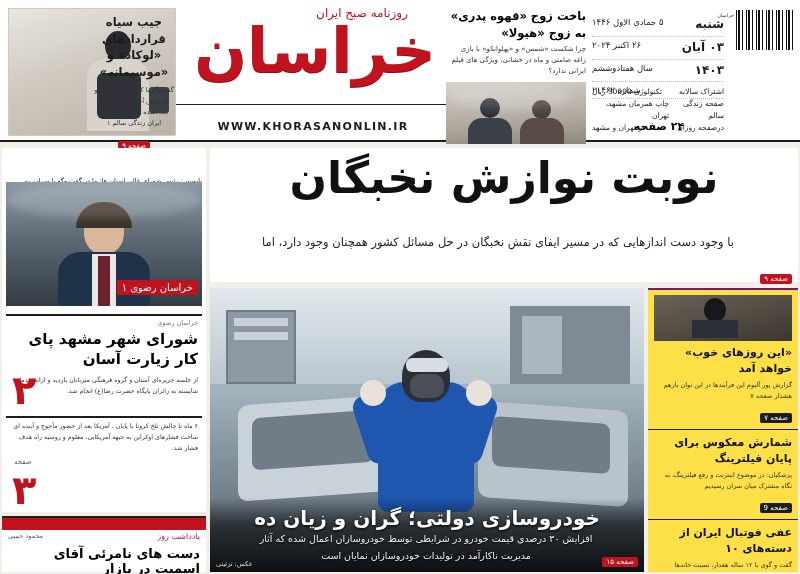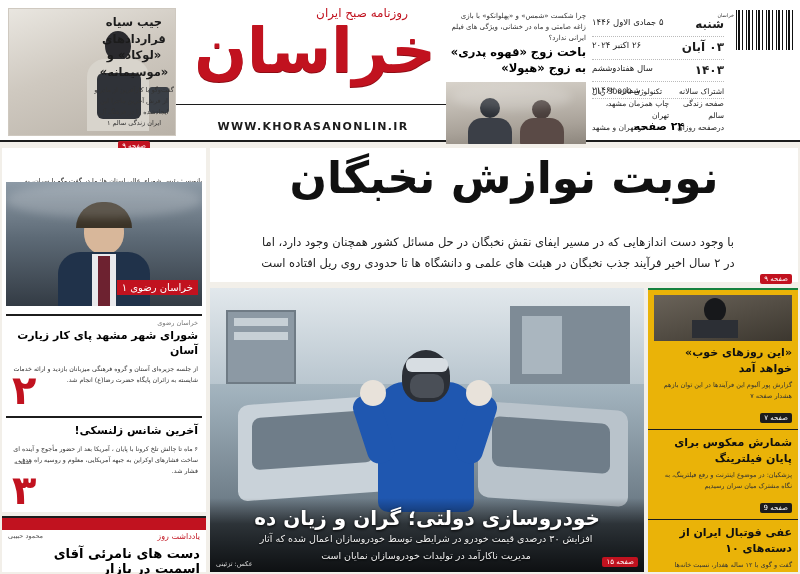--- a/index.html
+++ b/index.html
@@ -111,21 +111,21 @@
   #lead-deck {
     position: absolute; right: 40px; top: 84px; width: 520px;
     direction: rtl; text-align: center; font-size: 11.5px; color: #222;
     line-height: 1.85;
   }
   #lead-ref { position: absolute; right: 6px; top: 118px; }
 
   
   #strip {
     position: absolute; right: 2px; top: 288px; width: 150px; height: 284px;
-    background: #eab308; border-top: 2px solid #15803d;
+    background: #fde047; border-top: 2px solid #701a75;
   }
   .strip-item { border-bottom: 1px solid #1c1c1c; padding: 5px 6px; direction: rtl; text-align: right; }
   .strip-photo {
     width: 100%; height: 46px; margin-bottom: 4px;
     background: linear-gradient(165deg,#6a6359,#3c372f);
   }
   .strip-head { font-size: 11px; font-weight: bold; line-height: 1.45; color:#111; }
   .strip-body { font-size: 6.5px; color:#333; line-height: 1.7; margin-top: 3px; }
   .strip-ref { margin-top: 3px; }
 
@@ -194,21 +194,21 @@
   }
   #sec-item-1 {
     position: absolute; right: 4px; top: 166px; width: 196px; height: 98px;
     border-top: 2px solid #1c1c1c;
   }
   #sec-item-2 {
     position: absolute; right: 4px; top: 268px; width: 196px; height: 96px;
     border-top: 2px solid #1c1c1c;
   }
   .sec-kicker { font-size: 6.5px; color:#777; direction: rtl; text-align: right; padding: 3px 4px 0 4px;}
-  .sec-head { font-size: 11px; font-weight: bold; direction: rtl; text-align: right; line-height: 1.35; padding: 2px 4px;}
+  .sec-head { font-size: 15px; font-weight: bold; direction: rtl; text-align: right; line-height: 1.35; padding: 2px 4px;}
   .sec-body { font-size: 6.3px; color:#333; direction: rtl; text-align: right; line-height: 1.75; padding: 2px 4px; }
   .sec-num {
     position: absolute; left: 6px; bottom: 2px; font-size: 40px; font-weight: bold; color:#c1121f; line-height: 1;
   }
   .sec-page {
     position: absolute; left: 8px; bottom: 46px; font-size: 7px; color:#555; direction: rtl;
   }
 
   
   .ph-head { position:absolute; background:#2b2f36; border-radius:50%; }
@@ -262,22 +262,22 @@
     </div>
 
     <div id="pages-badge">۲۴ صفحه</div>
 
     <div class="mast-sub">روزنامه صبح ایران</div>
     <div class="mast-title">خراسان</div>
     <div class="mast-rule" style="right:352px; top:104px; width:278px;"></div>
     <div class="mast-url">WWW.KHORASANONLIN.IR</div>
 
     <div id="teaser-2">
+      <div id="teaser-2-head">باخت زوج «قهوه پدری» به زوج «هیولا»</div>
       <div id="teaser-2-sub">چرا شکست «شمس» و «پهلوانکو» با بازی زاغه صامتی و ماه در خشانی، ویژگی های فیلم ایرانی ندارد؟</div>
-      <div id="teaser-2-head">باخت زوج «قهوه پدری» به زوج «هیولا»</div>
       <div id="teaser-2-photo">
         <div class="ph-head" style="left:34px; top:16px; width:20px; height:20px;"></div>
         <div class="ph-body" style="left:22px; top:36px; width:44px; height:28px; background:#3b3f47;"></div>
         <div class="ph-head" style="left:86px; top:18px; width:19px; height:19px; background:#4a3f3c;"></div>
         <div class="ph-body" style="left:74px; top:36px; width:44px; height:28px; background:#5a4a46;"></div>
         <div class="ph-glow" style="left:6px; top:2px; width:120px; height:26px;"></div>
       </div>
       <div style="margin-top:3px;">
         <span class="page-ref page-ref-dark">صفحه ۶</span>
       </div>
@@ -293,21 +293,20 @@
       <div style="font-size:11.5px; font-weight:bold; line-height:1.45;">جیب سیاه قراردادهای «لوکاد» و «موسیمانه»</div>
       <div style="font-size:6.5px; color:#333; line-height:1.7; margin-top:4px;">گفت‌وگو با کارآفرین از مادر و از فرش آخرین ماجرا این ایجادشده را در فرهنگ آل ایران زندگی سالم ۱</div>
       <div style="margin-top:4px;"><span class="page-ref">صفحه ۹</span></div>
     </div>
   </div>
 
   <div id="lead">
     <div id="lead-title">نوبت نوازش نخبگان</div>
     <div id="lead-deck">
       <div>با وجود دست اندازهایی که در مسیر ایفای نقش نخبگان در حل مسائل کشور همچنان وجود دارد، اما</div>
-      <div>در ۲ سال اخیر فرآیند جذب نخبگان در هیئت های علمی و دانشگاه ها تا حدودی روی ریل افتاده است</div>
     </div>
     <div id="lead-ref"><span class="page-ref">صفحه ۹</span></div>
   </div>
 
   <div id="sec">
     <div id="sec-top-note">
       <span>پانویس: رئیس شورای عالی استان ها: ما در گفت وگو با سران، به تشریح اقدامات انجام می‌پردازد</span>
       <div style="font-size:9.5px; font-weight:bold; margin-top:2px;">طرح ۱۷ ساله شدن شورای ششم روی میز مجلس</div>
     </div>
 
@@ -322,21 +321,20 @@
     <div id="sec-tag">خراسان رضوی ۱</div>
 
     <div id="sec-item-1">
       <div class="sec-kicker">خراسان رضوی</div>
       <div class="sec-head">شورای شهر مشهد پای کار زیارت آسان</div>
       <div class="sec-body">از جلسه جزیره‌ای آستان و گروه فرهنگی میزبانان بازدید و ارائه خدمات شایسته به زائران پایگاه حضرت رضا(ع) انجام شد.</div>
       <div class="sec-num">۲</div>
     </div>
 
     <div id="sec-item-2">
-      <div class="sec-head" style="padding-top:6px;">آخرین شانس زلنسکی!</div>
       <div class="sec-body">۶ ماه تا چالش تلخ کرونا با پایان ، آمریکا بعد از حضور مأجوج و آینده ای ساخت فشارهای اوکراین به جبهه آمریکایی، معلوم و روسیه راه هدف فشار شد.</div>
       <div class="sec-page">صفحه</div>
       <div class="sec-num">۳</div>
     </div>
   </div>
 
   <div id="footer-note">
     <div id="footer-red"></div>
     <div id="footer-kicker">یادداشت روز</div>
     <div id="footer-sub">محمود حبیبی</div>

